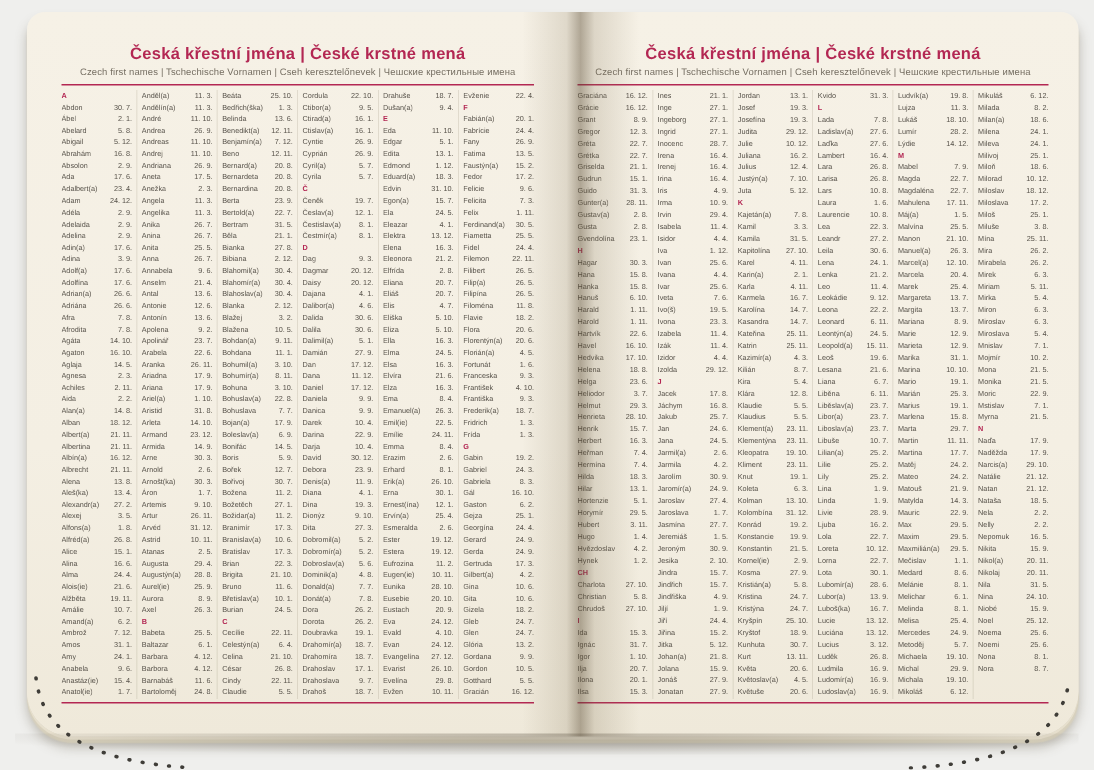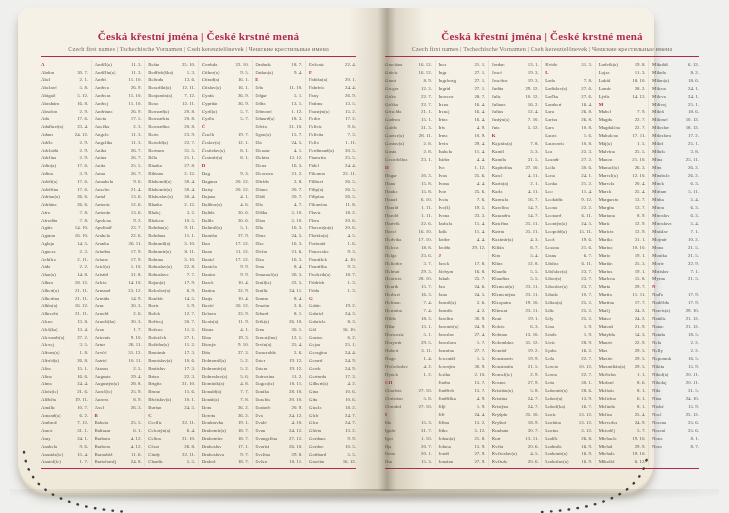--- a/index.html
+++ b/index.html
@@ -2,25 +2,24 @@
 <html><head>
 <meta charset="utf-8">
 <style>
   html,body{margin:0;padding:0;}
   body{
     width:729px;height:513px;position:relative;overflow:hidden;
     background:#efefed;
     font-family:"Liberation Sans","DejaVu Sans",sans-serif;
   }
   .book{
-    position:absolute;left:18px;top:8px;width:636px;height:483px;
+    position:absolute;left:18px;top:8px;width:701px;height:483px;
     background:linear-gradient(180deg,#f6f1e6 0%,#f4efe3 60%,#efe9da 100%);
     border-radius:12px 12px 30px 30px;
     box-shadow:0 2px 0 #e6dfcd,0 4px 1px #d8d1bd,0 7px 8px rgba(90,80,60,.35);
-    font-family:Liberation Serif, serif;
   }
   
   .gutter{
     position:absolute;left:330px;top:0;width:78px;height:100%;
     background:linear-gradient(90deg,rgba(120,105,75,0) 0%,rgba(120,105,75,.18) 38%,rgba(90,75,50,.45) 50%,rgba(120,105,75,.20) 62%,rgba(120,105,75,0) 100%);
     pointer-events:none;
   }
   .page{position:absolute;top:0;height:100%;box-sizing:border-box;}
   .page.p0{left:0;width:350px;padding:22px 12px 0 23px;}
   .page.p1{left:350px;width:351px;padding:22px 20px 0 17px;}

